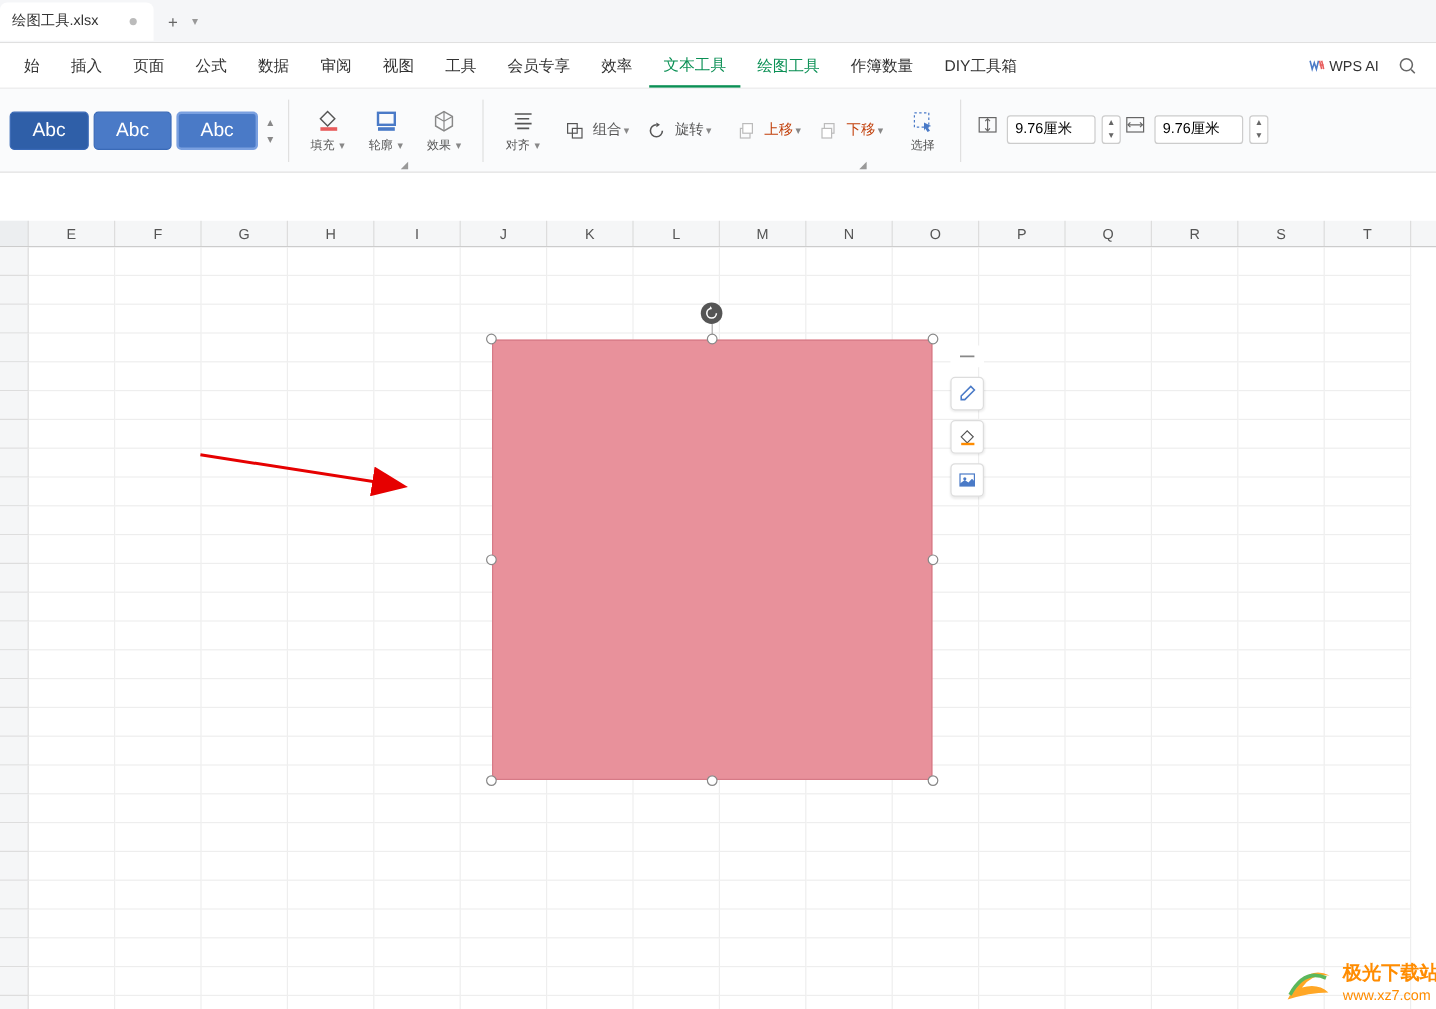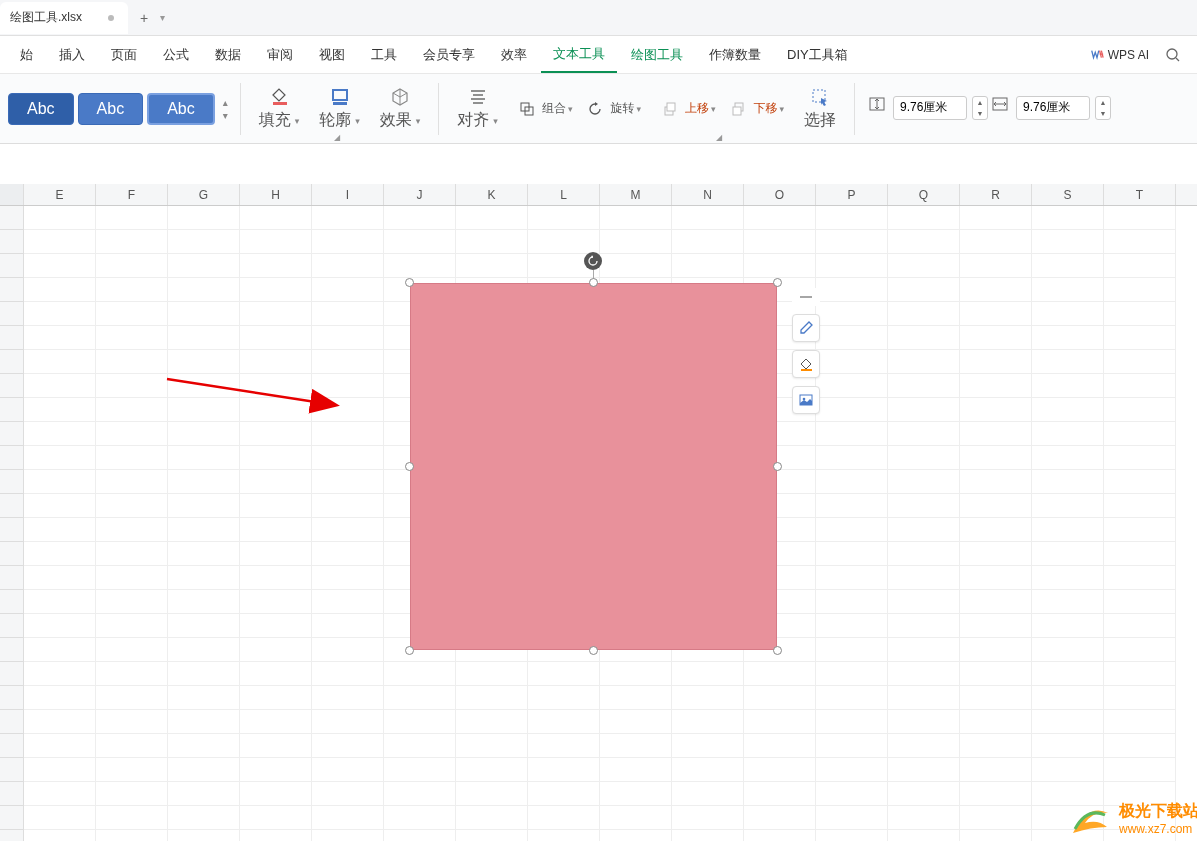--- a/index.html
+++ b/index.html
@@ -19,21 +19,21 @@
     .wps-ai { display: flex; align-items: center; gap: 4px; color: #333; font-size: 12px; }
     .wps-ai svg { width: 14px; height: 14px; }
     
     .toolbar { height: 70px; background: #fafbfc; display: flex; align-items: center; padding: 4px 8px; border-bottom: 1px solid #ddd; gap: 8px; position: relative; }
     .style-preset { height: 32px; padding: 0 18px; background: #4a7ac7; color: #fff; border-radius: 4px; display: flex; align-items: center; font-size: 16px; border: 1px solid #3a6ab7; cursor: pointer; }
     .style-preset.selected { background: #4a7ac7; border: 2px solid #7aa0e0; }
     .preset-more { font-size: 10px; color: #888; display: flex; flex-direction: column; gap: 2px; margin-left: 4px; cursor: pointer; }
     .toolbar-sep { width: 1px; height: 52px; background: #e0e0e0; margin: 0 4px; }
     .tool-btn-v { display: flex; flex-direction: column; align-items: center; gap: 2px; cursor: pointer; padding: 2px 6px; min-width: 38px; }
     .tool-btn-v .icon { width: 22px; height: 22px; display: flex; align-items: center; justify-content: center; }
-    .tool-btn-v .label { font-size: 16px; color: #555; display: flex; align-items: center; gap: 2px; }
+    .tool-btn-v .label { font-size: 10px; color: #555; display: flex; align-items: center; gap: 2px; }
     .tool-btn-h { display: flex; align-items: center; gap: 6px; cursor: pointer; padding: 3px 6px; font-size: 12px; color: #555; height: 26px; }
     .tool-btn-h.disabled { color: #c2410c; }
     .tool-btn-h .icon { width: 18px; height: 18px; display: flex; align-items: center; justify-content: center; }
     .tool-col { display: flex; flex-direction: row; gap: 2px; }
     .size-row { display: flex; align-items: flex-start; gap: 6px; height: 26px; }
     .size-row .icon { width: 20px; height: 16px; display: flex; align-items: center; justify-content: center; }
     .size-input { width: 74px; height: 24px; border: 1px solid #ccc; border-radius: 3px; font-size: 12px; padding: 0 18px 0 6px; background: #fff; }
     .size-spin { display: flex; flex-direction: column; border: 1px solid #ccc; border-radius: 3px; overflow: hidden; height: 24px; background: #fff; margin-left: -1px; }
     .size-spin span { width: 14px; height: 12px; font-size: 7px; display:flex; align-items:center; justify-content:center; color:#666; cursor:pointer; }
     .toolbar-corner { position: absolute; bottom: 1px; font-size: 8px; color: #999; cursor: pointer; }

